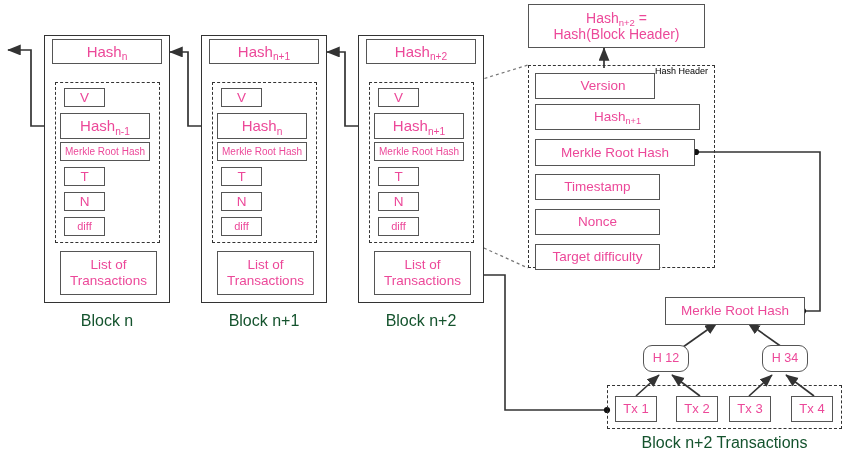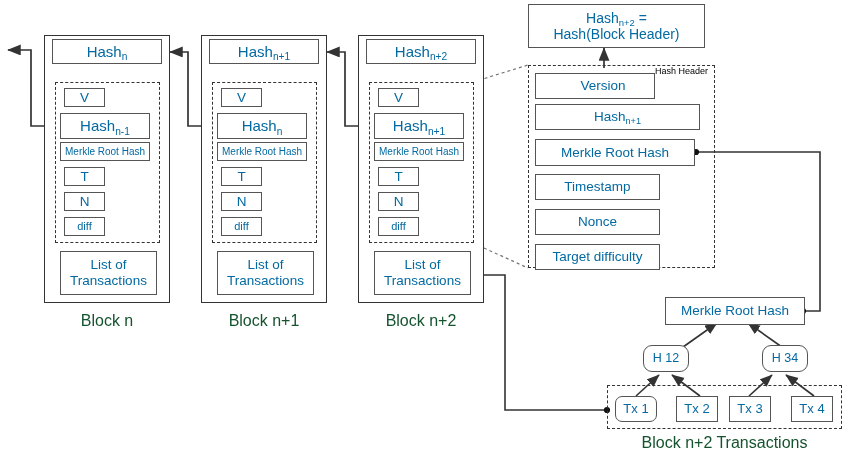--- a/index.html
+++ b/index.html
@@ -31,21 +31,21 @@
   .box {
     position: absolute;
     box-sizing: border-box;
     border: 1.6px solid #555555;
     background: #ffffff;
     display: flex;
     align-items: center;
     justify-content: center;
     text-align: center;
     line-height: 1.15;
-    color: #0369a1;
+    color: #ec4899;
   }
   .block-outer {
     position: absolute;
     box-sizing: border-box;
     border: 1.8px solid #333333;
     background: #ffffff;
   }
   .dashed {
     position: absolute;
     box-sizing: border-box;
@@ -287,21 +287,21 @@
   <div class="box f-h" style="left:643px; top:345px; width:46px; height:27px;">
     <span>H 12</span>
   </div>
 
   <div class="box f-h" style="left:762px; top:345px; width:46px; height:27px;">
     <span>H 34</span>
   </div>
 
   <div class="dashed" style="left:607px; top:385px; width:235px; height:44px;"></div>
 
-  <div class="box f-tx" style="left:615px; top:396px; width:42px; height:26px;border-radius:7px;">
+  <div class="box f-tx" style="left:615px; top:396px; width:42px; height:26px;">
     <span>Tx 1</span>
   </div>
 
   <div class="box f-tx" style="left:676px; top:396px; width:42px; height:26px;">
     <span>Tx 2</span>
   </div>
 
   <div class="box f-tx" style="left:729px; top:396px; width:42px; height:26px;">
     <span>Tx 3</span>
   </div>

